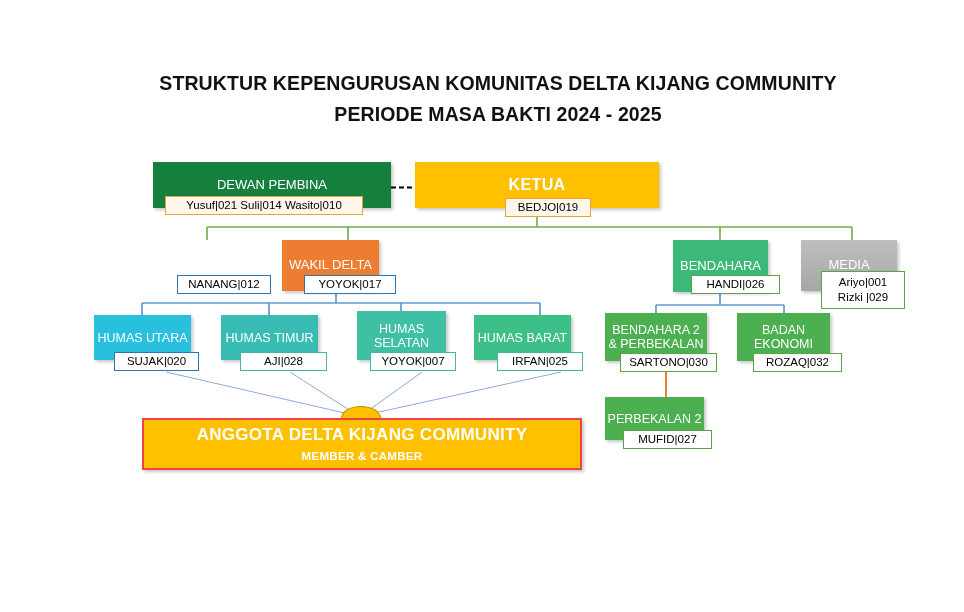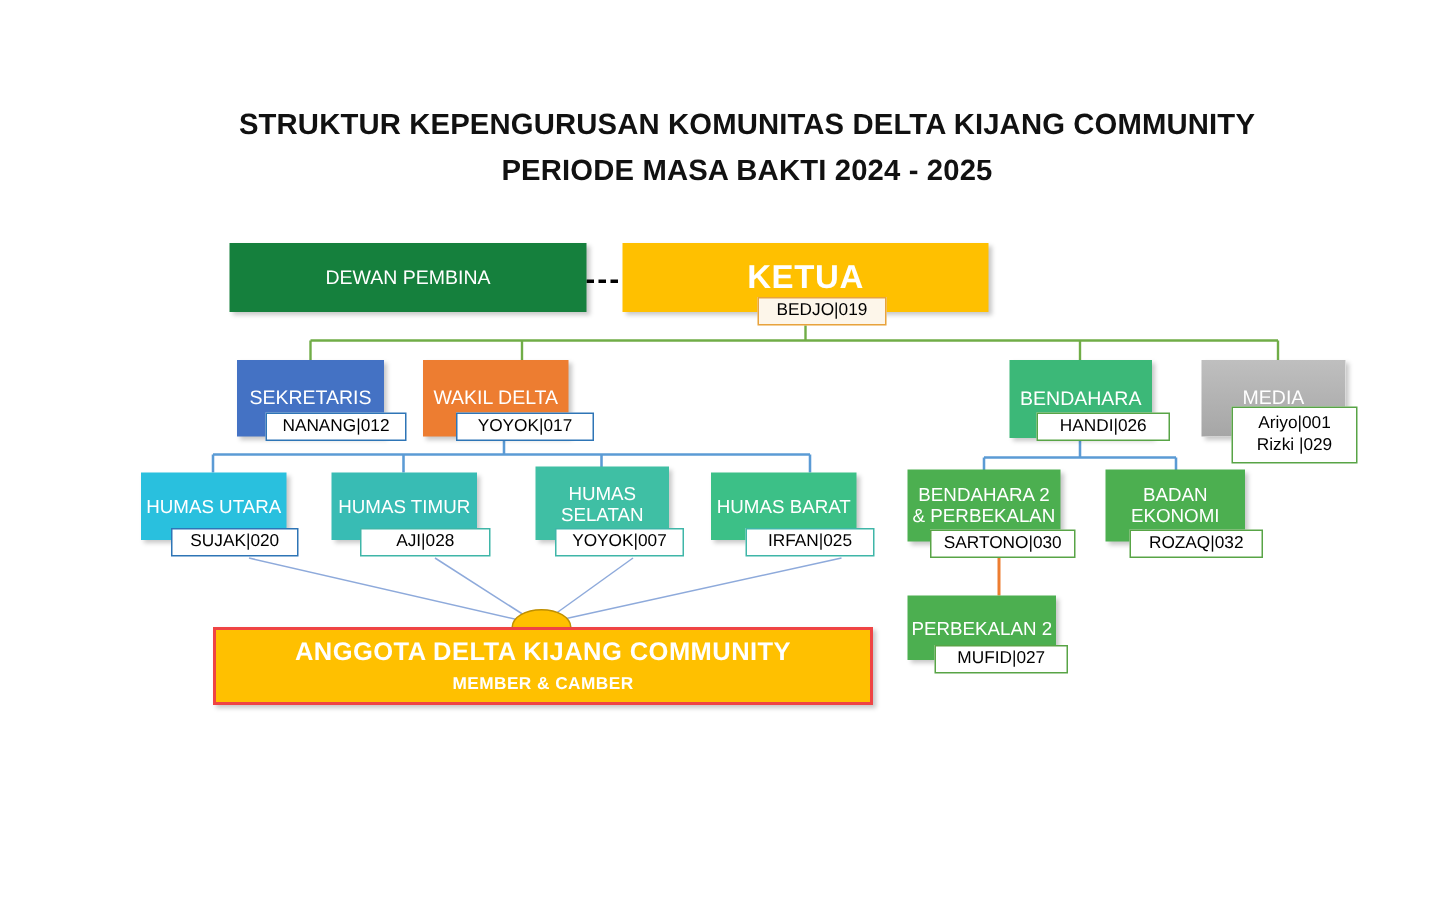--- a/index.html
+++ b/index.html
@@ -51,21 +51,21 @@
   .c-bendahara{background:#3cb878;}
   .c-media{background:linear-gradient(180deg,#bfbfbf 0%,#a6a6a6 100%);}
   .c-utara{background:#29c0de;}
   .c-timur{background:#38bcb4;}
   .c-selatan{background:#3fbfa4;}
   .c-barat{background:#3cc087;}
   .c-green2{background:#4caf50;}
   .c-anggota{background:#ffc000;border:2px solid #ef4444;}
 
   .ttl{font-size:13px;font-weight:400;}
-  .ttl.big{font-size:22px;font-weight:bold;letter-spacing:.4px;}
+  .ttl.big{font-size:16px;font-weight:bold;letter-spacing:.4px;}
   .ttl.sm{font-size:12.5px;}
 
   
   .anggota-inner{display:flex;flex-direction:column;gap:6px;align-items:center;}
   .anggota-1{font-size:17px;font-weight:bold;letter-spacing:.3px;color:#ffffff;}
   .anggota-2{font-size:11.5px;font-weight:bold;letter-spacing:.3px;color:#ffffff;}
 
   .ellipse{
     position:absolute;background:#ffc000;border:1px solid #bf8f00;
     border-radius:50%;
@@ -108,31 +108,31 @@
 
     <line x1="150" y1="372" x2="333" y2="414" stroke="#8eaadb" stroke-width="1"></line>
     <line x1="274" y1="372" x2="338" y2="413" stroke="#8eaadb" stroke-width="1"></line>
     <line x1="406" y1="372" x2="349" y2="413" stroke="#8eaadb" stroke-width="1"></line>
     <line x1="545" y1="372" x2="354" y2="414" stroke="#8eaadb" stroke-width="1"></line>
   </svg>
 
   <div class="box c-pembina" style="left:137px;top:162px;width:238px;height:46px;">
     <span class="ttl">DEWAN PEMBINA</span>
   </div>
+  <div class="tag gold" style="left:149px;top:196px;width:198px;height:19px;">
+    <span>Yusuf|021  Suli|014  Wasito|010</span>
+  </div>
 
   <div class="box c-ketua" style="left:399px;top:162px;width:244px;height:46px;">
     <span class="ttl big">KETUA</span>
   </div>
   <div class="tag gold" style="left:489px;top:198px;width:86px;height:19px;">
     <span>BEDJO|019</span>
   </div>
 
-  <div class="box c-sekretaris" style="left:142px;top:240px;width:98px;height:51px;">
-    <span class="ttl">SEKRETARIS</span>
-  </div>
   <div class="tag plain" style="left:161px;top:275px;width:94px;height:19px;">
     <span>NANANG|012</span>
   </div>
 
   <div class="box c-wakil" style="left:266px;top:240px;width:97px;height:51px;">
     <span class="ttl">WAKIL DELTA</span>
   </div>
   <div class="tag plain" style="left:288px;top:275px;width:92px;height:19px;">
     <span>YOYOK|017</span>
   </div>

